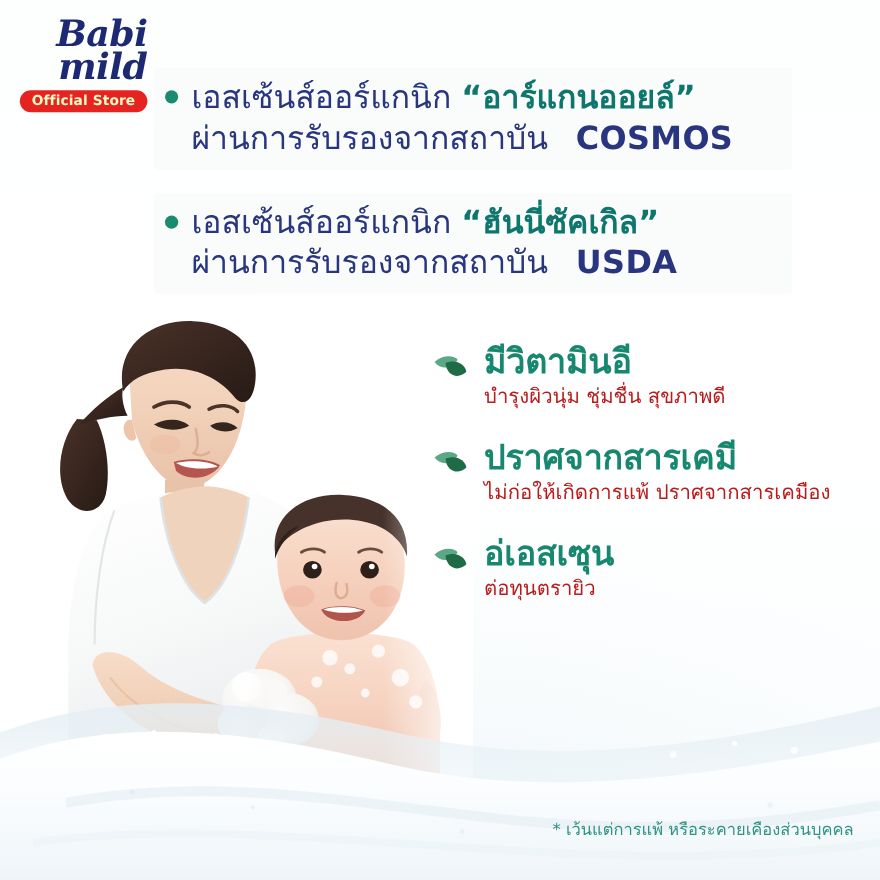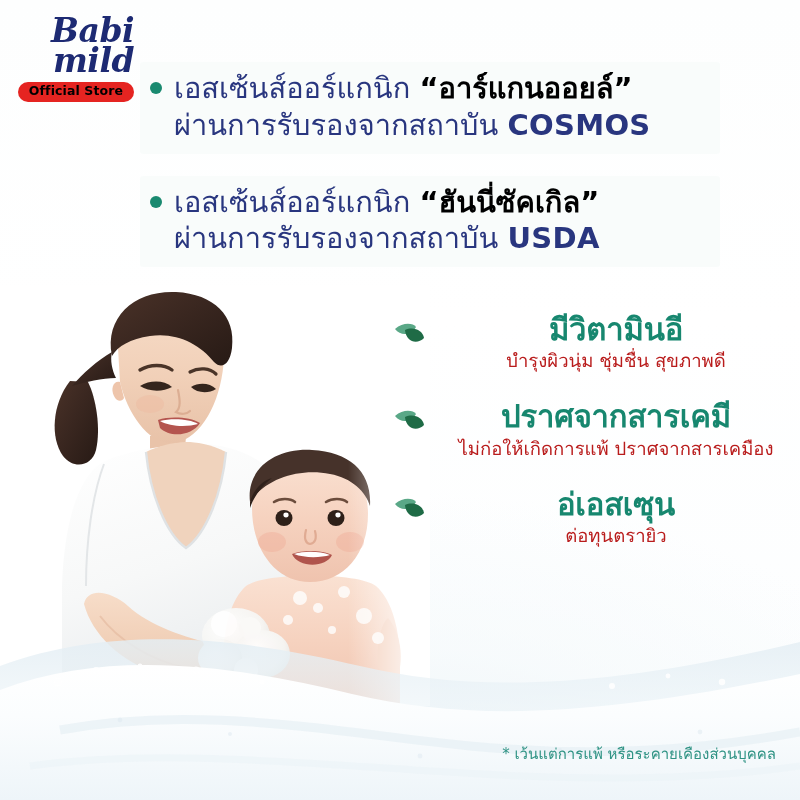--- a/index.html
+++ b/index.html
@@ -60,21 +60,21 @@
     font-weight: 700;
     color: #1d2a73;
     letter-spacing: -0.5px;
   }
   .logo-babi { font-size: 33px; display: block; }
   .logo-mild { font-size: 33px; display: block; margin-top: -3px; }
   .badge {
     margin-top: 5px;
     display: inline-block;
     background: #e52421;
-    color: #000000;
+    color: #fef9c3;
     font-size: 12.5px;
     font-weight: 700;
     padding: 3px 11px 4px 11px;
     border-radius: 999px;
     letter-spacing: 0.1px;
     white-space: nowrap;
   }
 
   
   .claims {
@@ -100,36 +100,36 @@
     background: #1a8a70;
   }
   .claim-line {
     color: #29367f;
     font-size: 29px;
     font-weight: 500;
     line-height: 1.27;
     white-space: nowrap;
   }
   .claim-line .hl {
-    color: #000000;
+    color: #0f766e;
     font-weight: 700;
   }
   .claim-line .inst {
     font-weight: 700;
     color: #29367f;
     letter-spacing: 0.3px;
+    margin-left: 16px;
   }
 
   
   .features {
     position: absolute;
     left: 392px;
     top: 312px;
     width: 400px;
-    text-align: center;
   }
   .feature {
     position: relative;
     padding-left: 48px;
     margin-bottom: 26px;
   }
   .leaf {
     position: absolute;
     left: 0;
     top: 6px;

